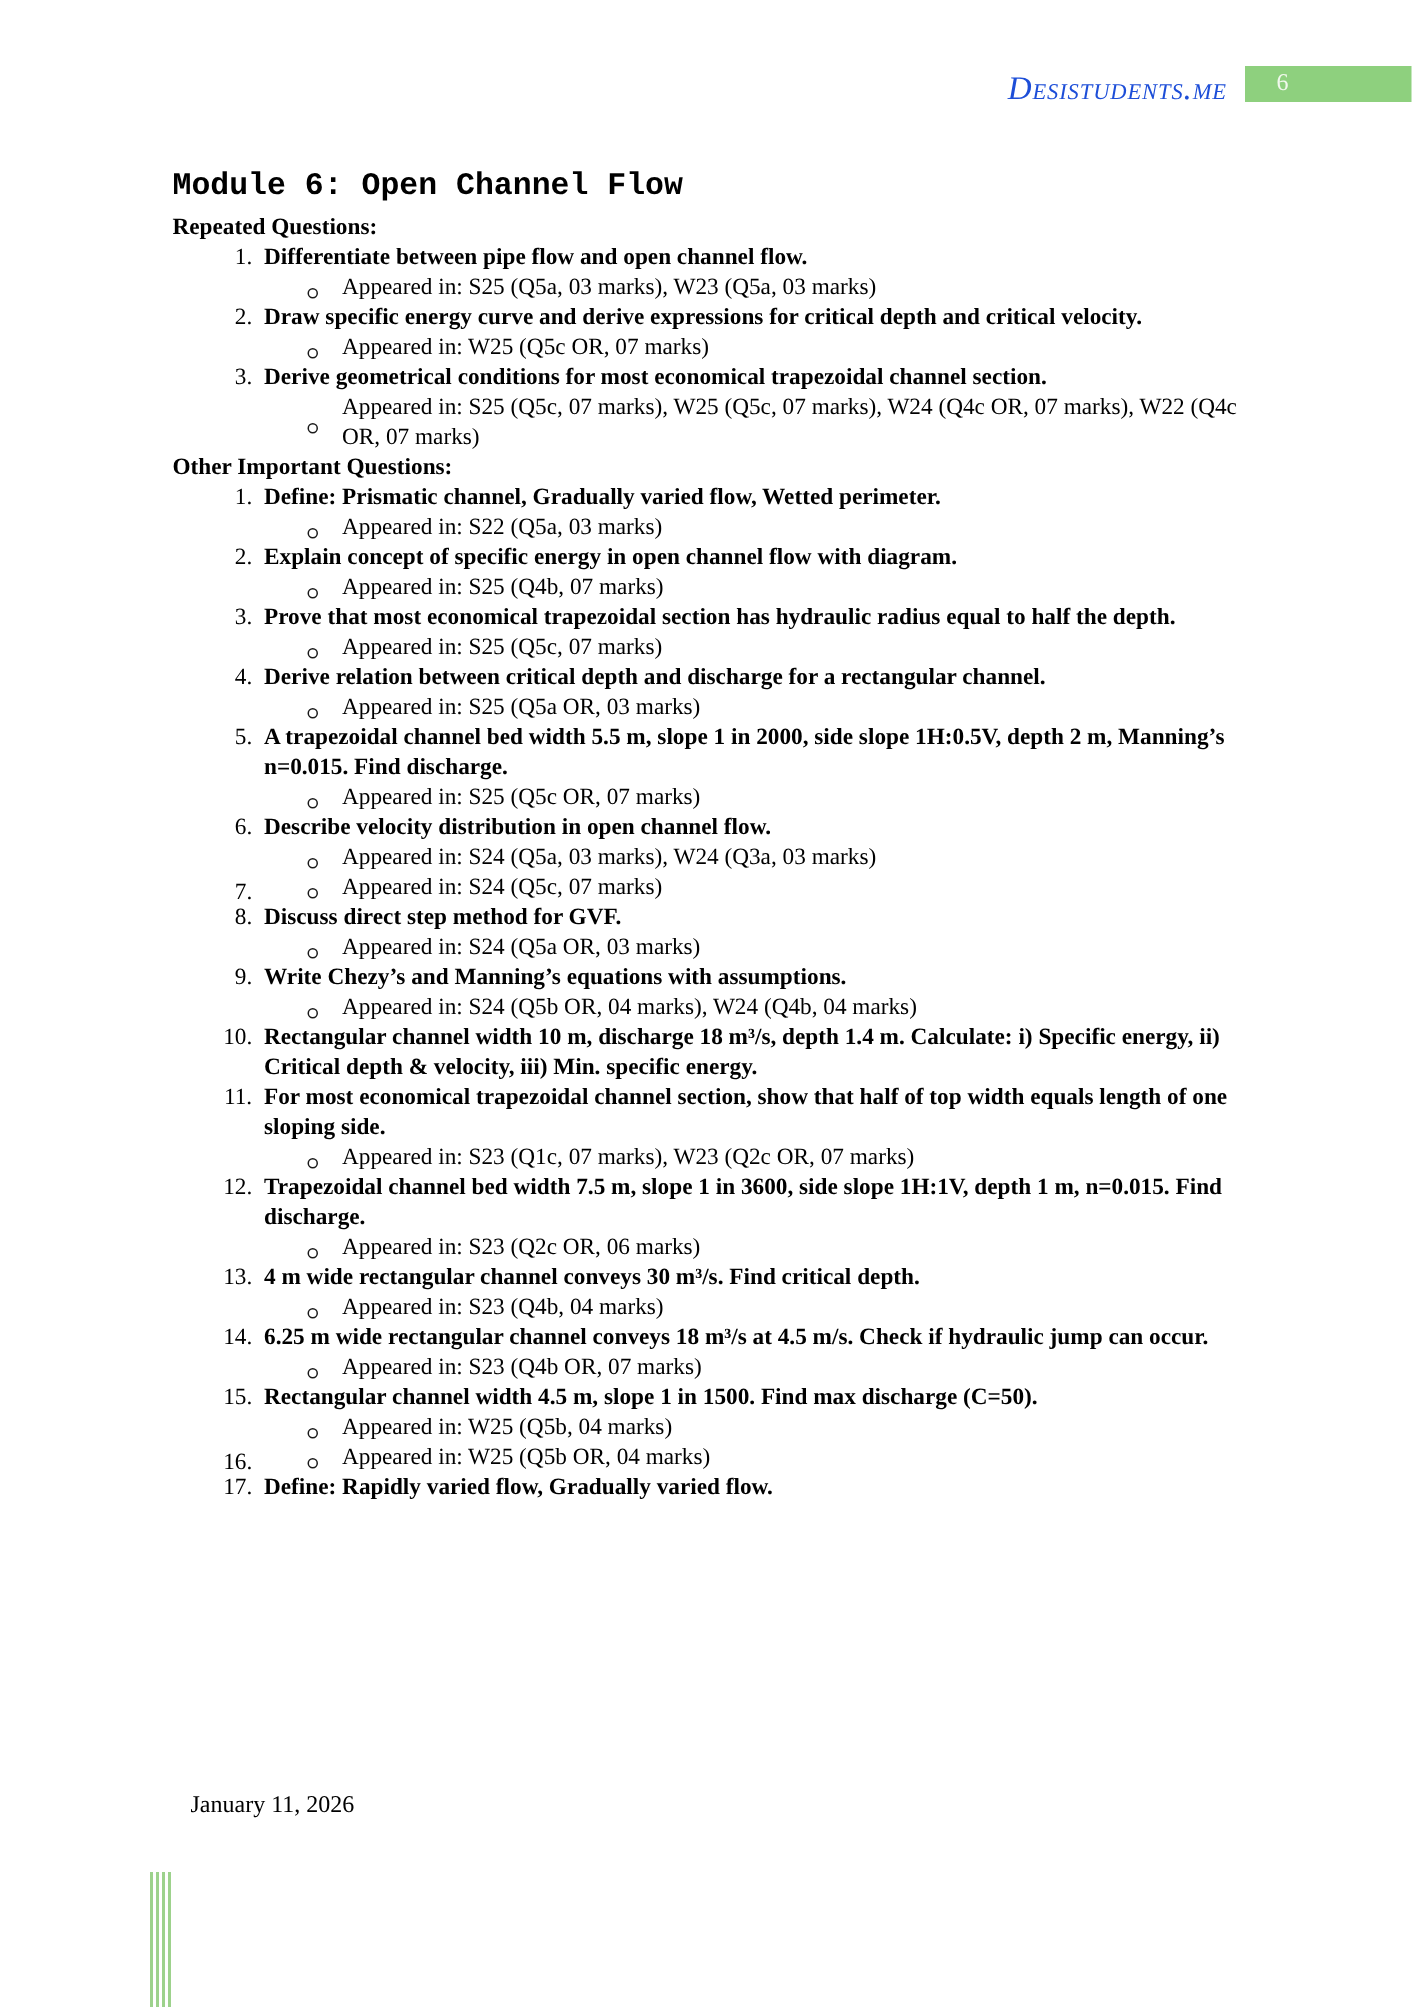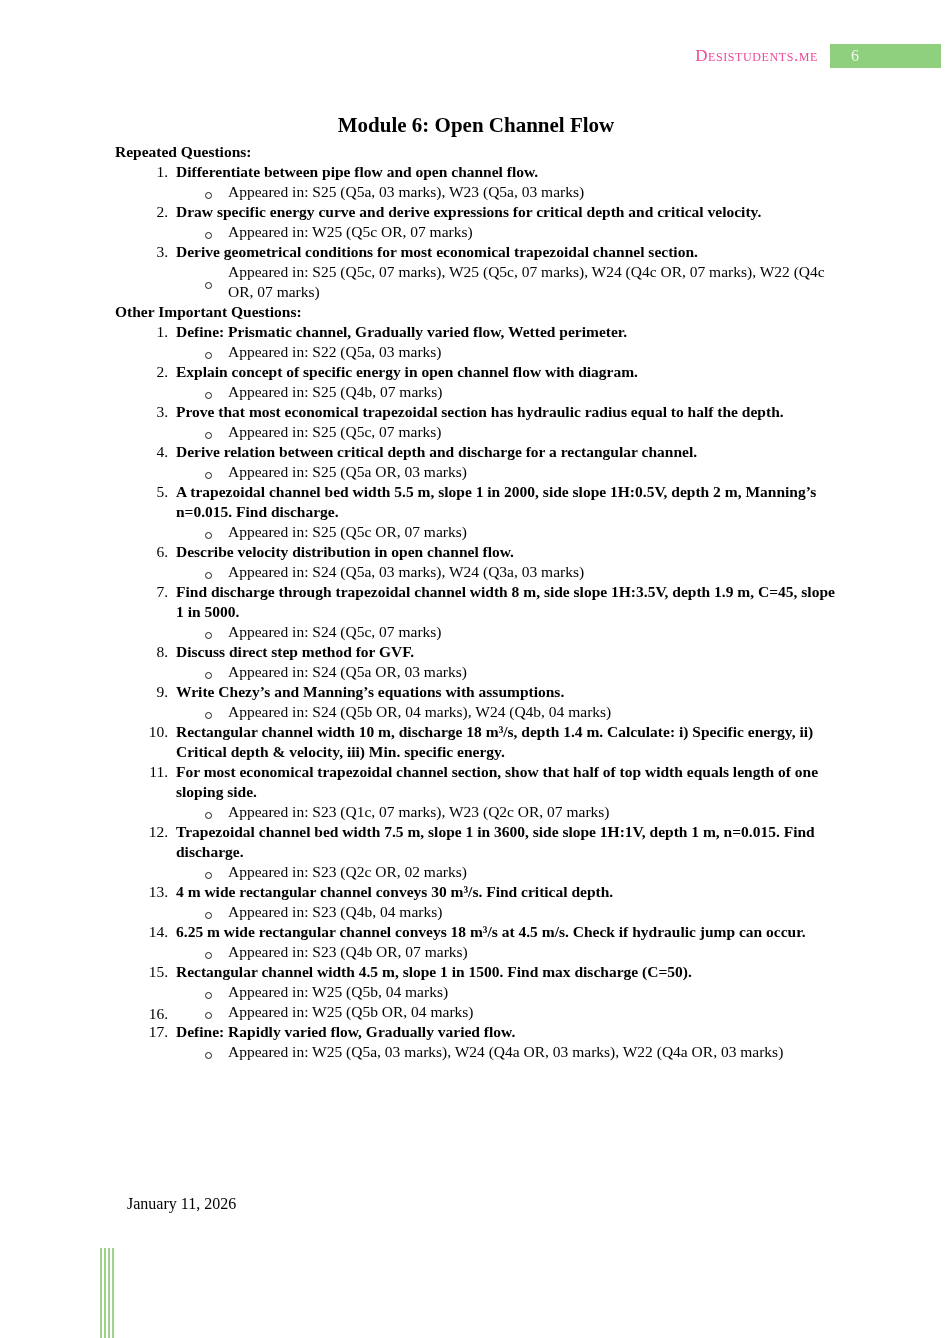--- a/index.html
+++ b/index.html
@@ -9,25 +9,26 @@
     background:#ffffff;
     font-family:"Liberation Serif", serif;
     color:#000000;
     overflow:hidden;
   }
 
   
   .header-site {
     position:absolute;
     top:46px; right:129px;
-    font-size:17px;
+    font-size:22px;
     font-variant:small-caps;
     letter-spacing:0.6px;
-    color:#ec4899;
+    color:#1d4ed8;
     white-space:nowrap;
+    font-style:italic;
   }
   .page-badge {
     position:absolute;
     top:44px; right:6px;
     width:111px; height:24px;
     background:#8ed07e;
     color:#f1f8ec;
     font-size:16px;
     line-height:24px;
     padding-left:21px;
@@ -39,22 +40,23 @@
     position:absolute;
     left:115px; top:112px;
     width:722px;
     font-size:15.5px;
     line-height:20px;
   }
   .doc-title {
     font-size:21px;
     line-height:26px;
     font-weight:bold;
-    text-align:center;
+    text-align:left;
     margin:0 0 4px 0;
+    font-family:Liberation Mono, monospace;
   }
   .section-heading { font-weight:bold; }
   ol.q-list {
     margin:0;
     padding-left:57px;
     list-style:decimal outside;
   }
   ol.q-list > li { padding-left:4px; }
   ol.q-list > li::marker { font-size:15.5px; }
   .q-text { font-weight:bold; }
@@ -162,21 +164,20 @@
             </div>
           </li>
           <li>
             <div class="q-text">Describe velocity distribution in open channel flow.</div>
             <div class="appeared">
               <span class="circle-marker"></span>
               <span class="appeared-text">Appeared in: S24 (Q5a, 03 marks), W24 (Q3a, 03 marks)</span>
             </div>
           </li>
           <li>
-            <div class="q-text">Find discharge through trapezoidal channel width 8 m, side slope 1H:3.5V, depth 1.9 m, C=45, slope 1 in 5000.</div>
             <div class="appeared">
               <span class="circle-marker"></span>
               <span class="appeared-text">Appeared in: S24 (Q5c, 07 marks)</span>
             </div>
           </li>
           <li>
             <div class="q-text">Discuss direct step method for GVF.</div>
             <div class="appeared">
               <span class="circle-marker"></span>
               <span class="appeared-text">Appeared in: S24 (Q5a OR, 03 marks)</span>
@@ -196,21 +197,21 @@
             <div class="q-text">For most economical trapezoidal channel section, show that half of top width equals length of one sloping side.</div>
             <div class="appeared">
               <span class="circle-marker"></span>
               <span class="appeared-text">Appeared in: S23 (Q1c, 07 marks), W23 (Q2c OR, 07 marks)</span>
             </div>
           </li>
           <li>
             <div class="q-text">Trapezoidal channel bed width 7.5 m, slope 1 in 3600, side slope 1H:1V, depth 1 m, n=0.015. Find discharge.</div>
             <div class="appeared">
               <span class="circle-marker"></span>
-              <span class="appeared-text">Appeared in: S23 (Q2c OR, 02 marks)</span>
+              <span class="appeared-text">Appeared in: S23 (Q2c OR, 06 marks)</span>
             </div>
           </li>
           <li>
             <div class="q-text">4 m wide rectangular channel conveys 30 m³/s. Find critical depth.</div>
             <div class="appeared">
               <span class="circle-marker"></span>
               <span class="appeared-text">Appeared in: S23 (Q4b, 04 marks)</span>
             </div>
           </li>
           <li>
@@ -228,24 +229,20 @@
             </div>
           </li>
           <li>
             <div class="appeared">
               <span class="circle-marker"></span>
               <span class="appeared-text">Appeared in: W25 (Q5b OR, 04 marks)</span>
             </div>
           </li>
           <li>
             <div class="q-text">Define: Rapidly varied flow, Gradually varied flow.</div>
-            <div class="appeared">
-              <span class="circle-marker"></span>
-              <span class="appeared-text">Appeared in: W25 (Q5a, 03 marks), W24 (Q4a OR, 03 marks), W22 (Q4a OR, 03 marks)</span>
-            </div>
           </li>
         </ol>
       </div>
   </div>
 
   <div class="deco-lines"></div>
 
   <span class="footer-date">January 11, 2026</span>
 
 </div>

